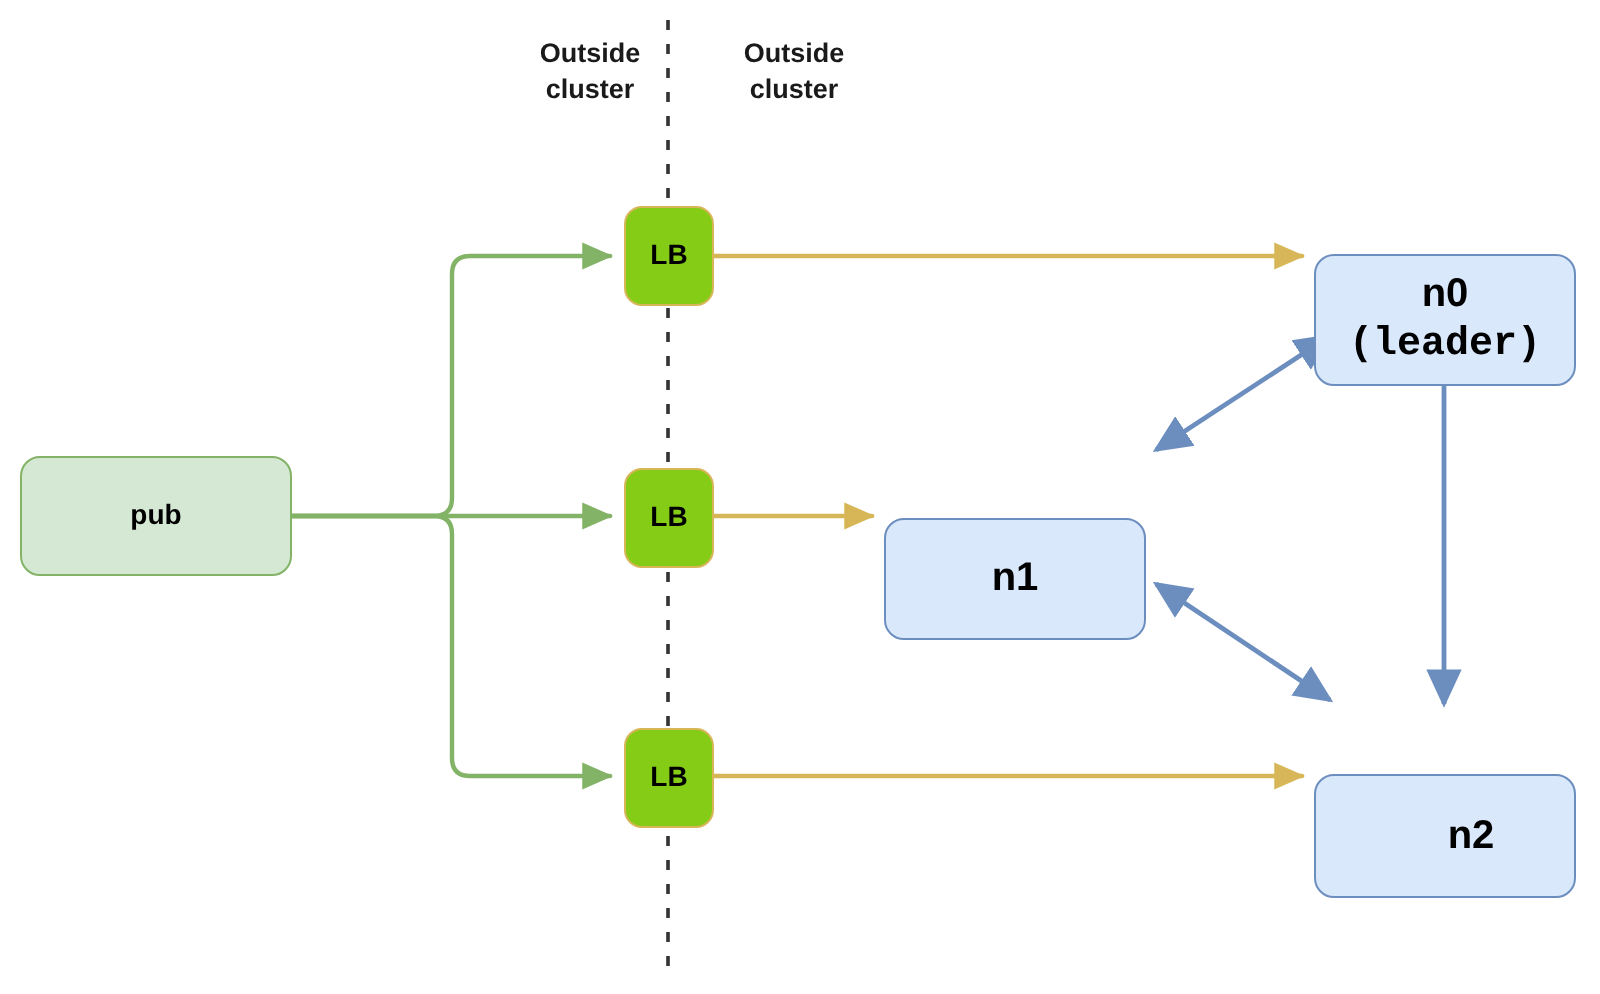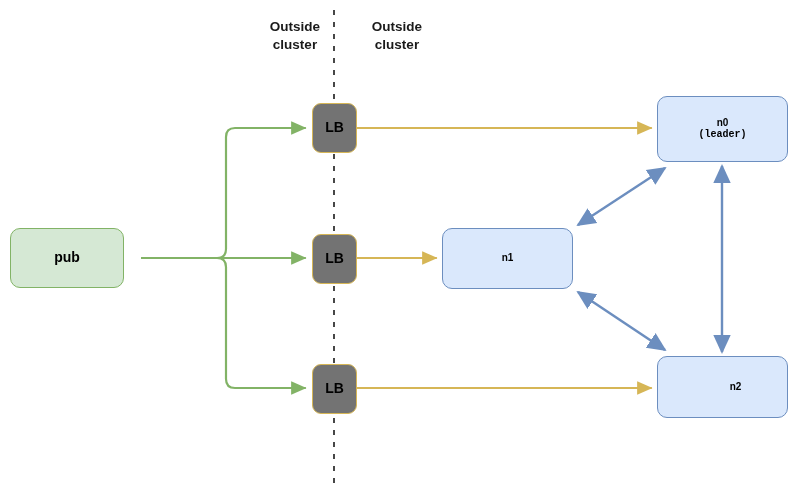--- a/index.html
+++ b/index.html
@@ -39,30 +39,31 @@
     line-height: 1.25;
     z-index: 5;
   }
   .node-pub {
     background: #d5e8d4;
     border: 1.6px solid #82b366;
     border-radius: 10px;
     font-size: 14px;
   }
   .node-lb {
-    background: #737373;
+    background: #84cc16;
     border: 1.8px solid #d6b656;
     border-radius: 9px;
     font-size: 14px;
   }
   .node-srv {
     background: #dae8fc;
     border: 1.8px solid #6c8ebf;
     border-radius: 10px;
-    font-size: 10px;
+    font-size: 20px;
+    margin-top: 31px;
   }
   .caption {
     position: absolute;
     font-family: "Liberation Sans", sans-serif;
     font-size: 13.5px;
     font-weight: bold;
     color: #1a1a1a;
     text-align: center;
     line-height: 1.35;
     z-index: 6;
@@ -117,21 +118,21 @@
   <div class="caption" style="left:250px; top:18px; width:90px;">
     <span>Outside</span><br>
     <span>cluster</span>
   </div>
 
   <div class="caption" style="left:352px; top:18px; width:90px;">
     <span>Outside</span><br>
     <span>cluster</span>
   </div>
 
-  <div class="node-box node-pub" style="left:10px; top:228px; width:114px; height:60px;">
+  <div class="node-box node-pub" style="left:10px; top:228px; width:136px; height:60px;">
     <span>pub</span>
   </div>
 
   <div class="node-box node-lb" style="left:312px; top:103px; width:45px; height:50px;">
     <span>LB</span>
   </div>
 
   <div class="node-box node-lb" style="left:312px; top:234px; width:45px; height:50px;">
     <span>LB</span>
   </div>

